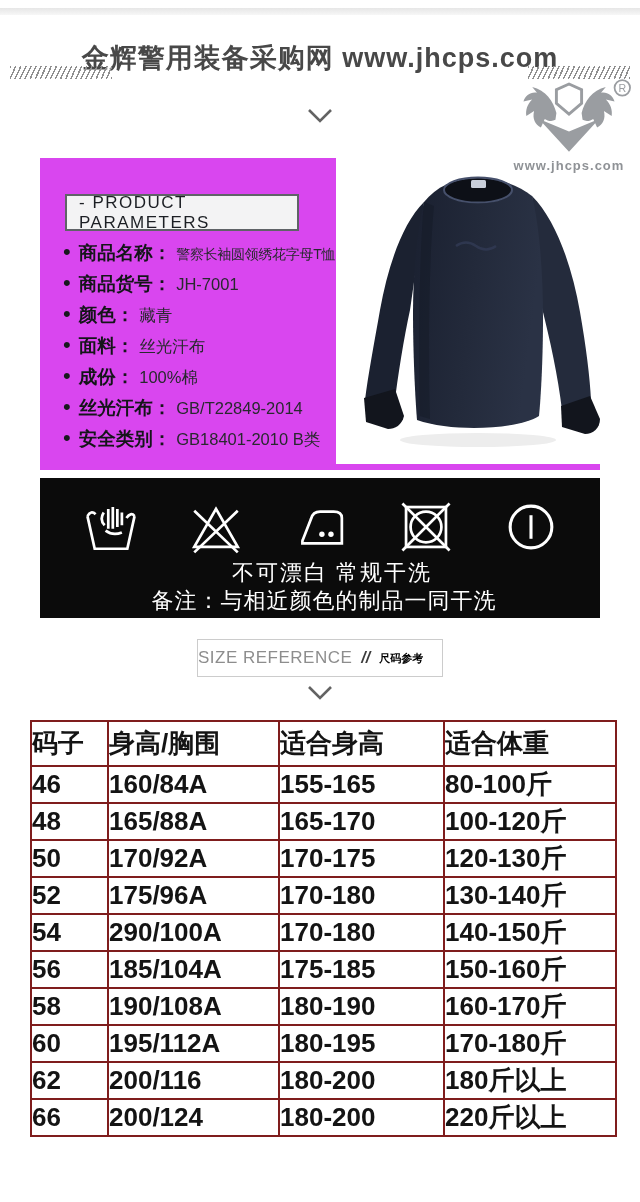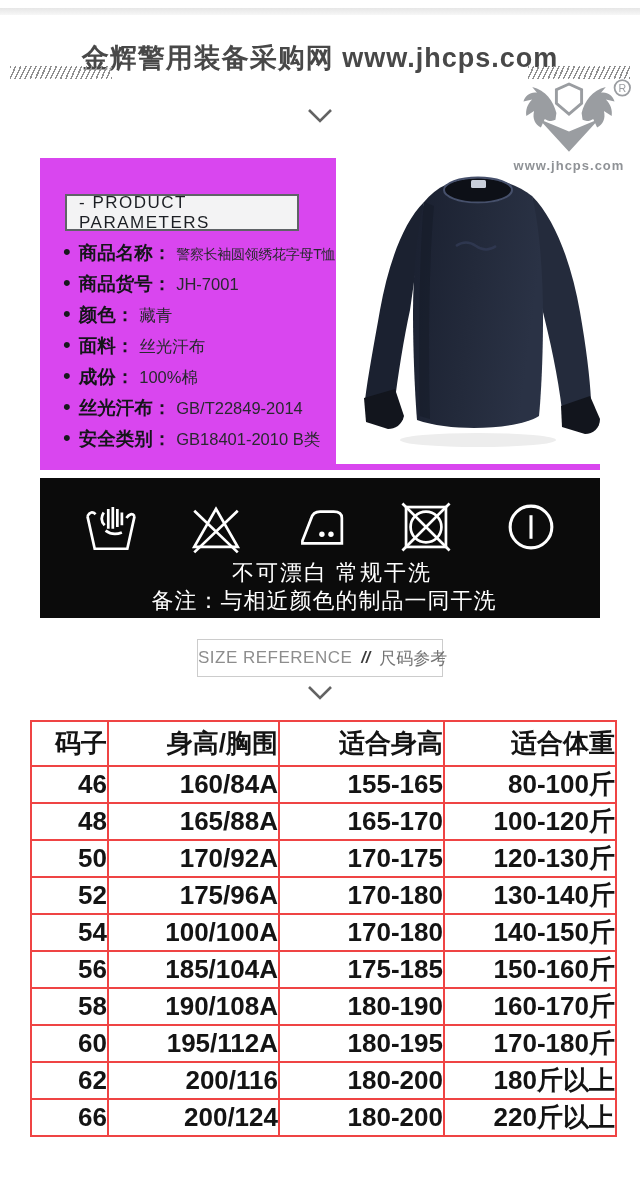--- a/index.html
+++ b/index.html
@@ -56,27 +56,27 @@
     color:#ffffff; font-size:22px; letter-spacing:2px; }
   .care-line2 { position:absolute; left:0; top:108px; width:560px; text-align:center;
     color:#ffffff; font-size:22px; letter-spacing:1px;padding-left:8px; }
 
   
   .size-ref { position:absolute; left:197px; top:631px; width:246px; height:38px;
     border:1px solid #cccccc; background:#ffffff; display:flex; align-items:center;
     justify-content:flex-start; gap:9px; white-space:nowrap; }
   .size-ref .en { font-size:17px; color:#8d8d8d; letter-spacing:0.5px; }
   .size-ref .sep { font-size:16px; font-weight:bold; font-style:italic; color:#3c3c3c; }
-  .size-ref .cn { font-size:17px; font-weight:normal; color:#737373; }
+  .size-ref .cn { font-size:11px; font-weight:bold; color:#000000; }
 
   
   table.size { position:absolute; left:30px; top:712px; width:585px;
     border-collapse:collapse; table-layout:fixed; z-index:3; }
   table.size th, table.size td {
-    border:2px solid #ef4444; text-align:right; color:#141414;
+    border:2px solid #7f1d1d; text-align:left; color:#141414;
     font-family:"Liberation Sans","DejaVu Sans",sans-serif; overflow:hidden; }
   table.size th { height:45px; font-size:26px; font-weight:bold; }
   table.size td { height:37px; font-size:26px; font-weight:bold; }
 </style>
 </head>
 <body>
 
 <div id="page">
 
   <div class="top-edge"></div>
@@ -267,21 +267,21 @@
           <td>120-130斤</td>
         </tr>
         <tr>
           <td>52</td>
           <td>175/96A</td>
           <td>170-180</td>
           <td>130-140斤</td>
         </tr>
         <tr>
           <td>54</td>
-          <td>100/100A</td>
+          <td>290/100A</td>
           <td>170-180</td>
           <td>140-150斤</td>
         </tr>
         <tr>
           <td>56</td>
           <td>185/104A</td>
           <td>175-185</td>
           <td>150-160斤</td>
         </tr>
         <tr>

